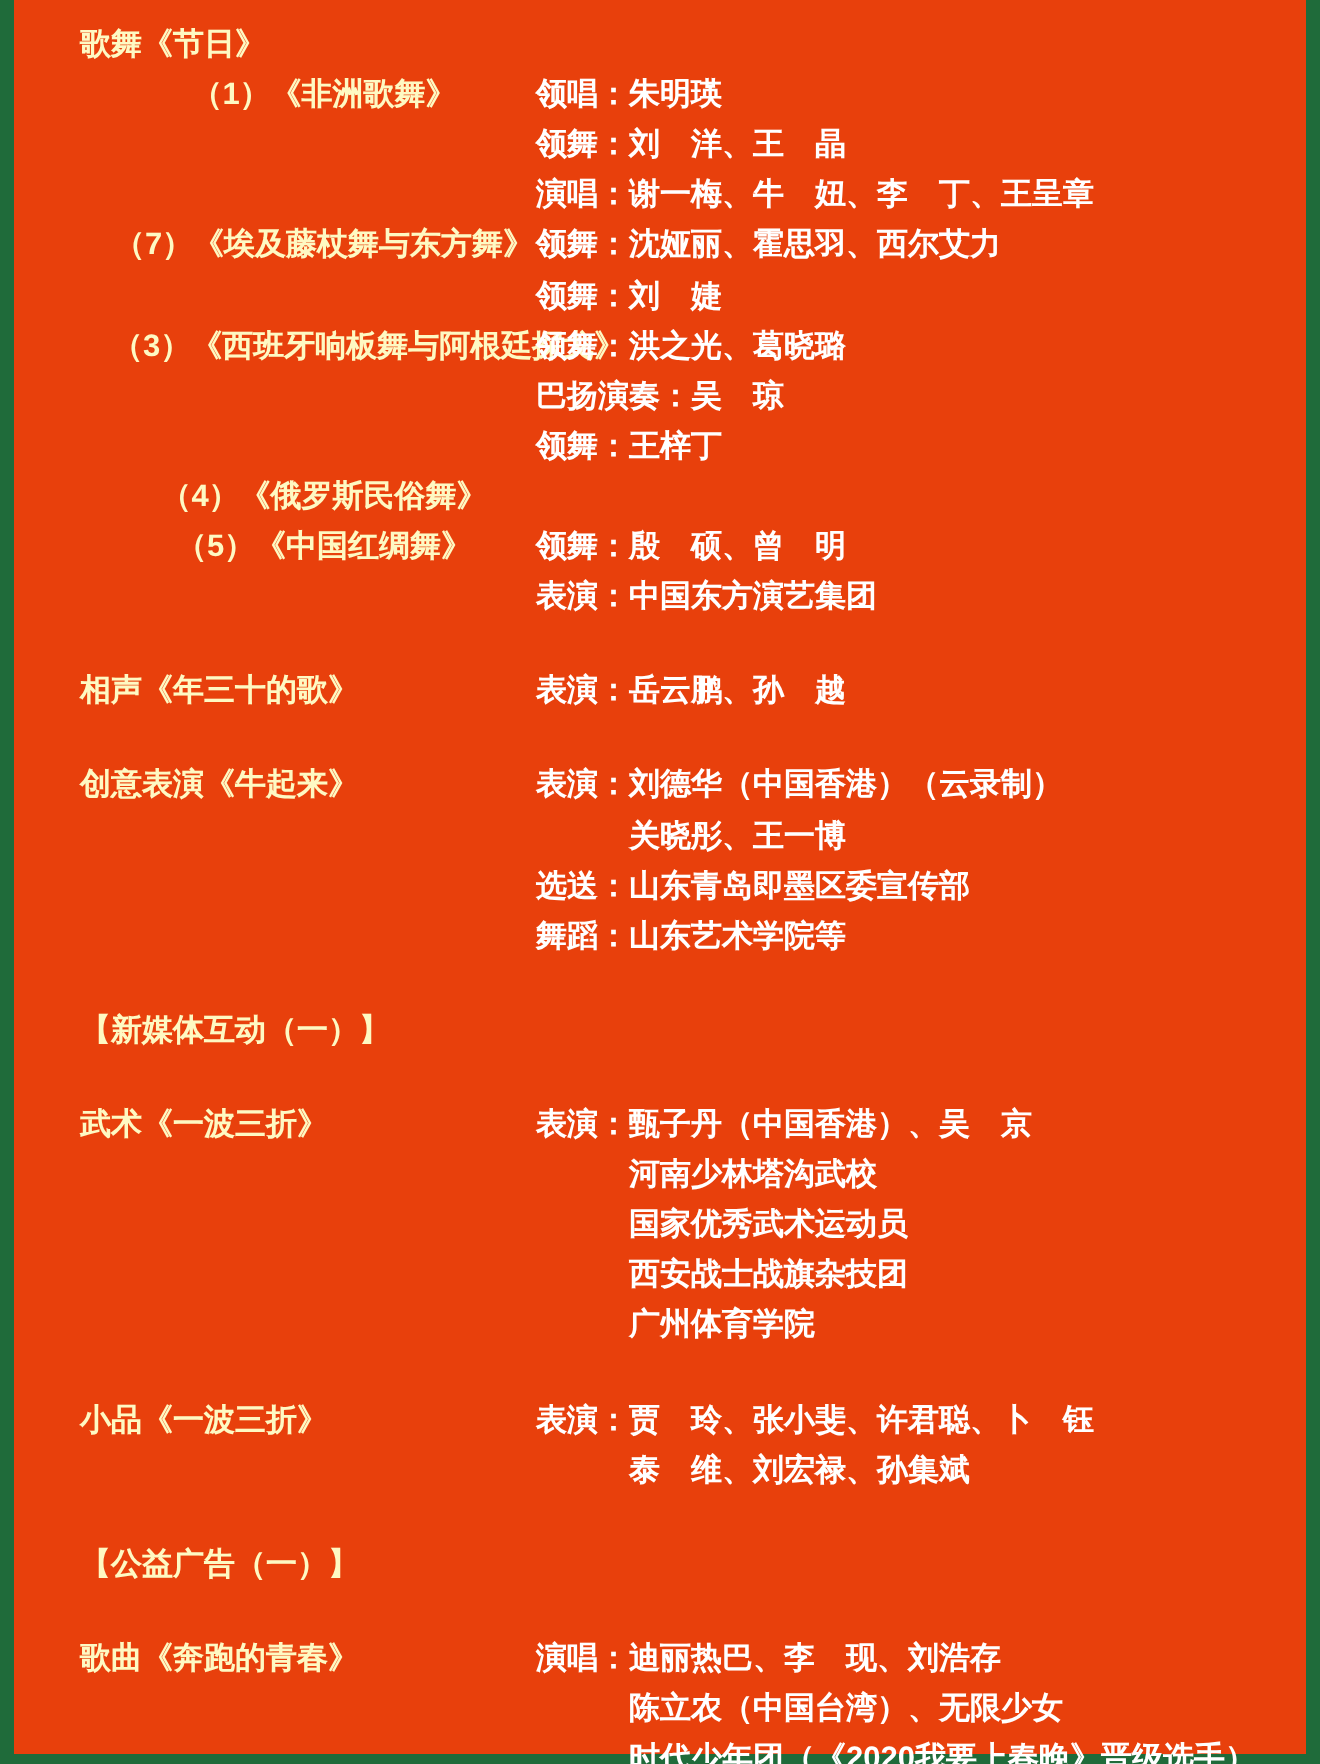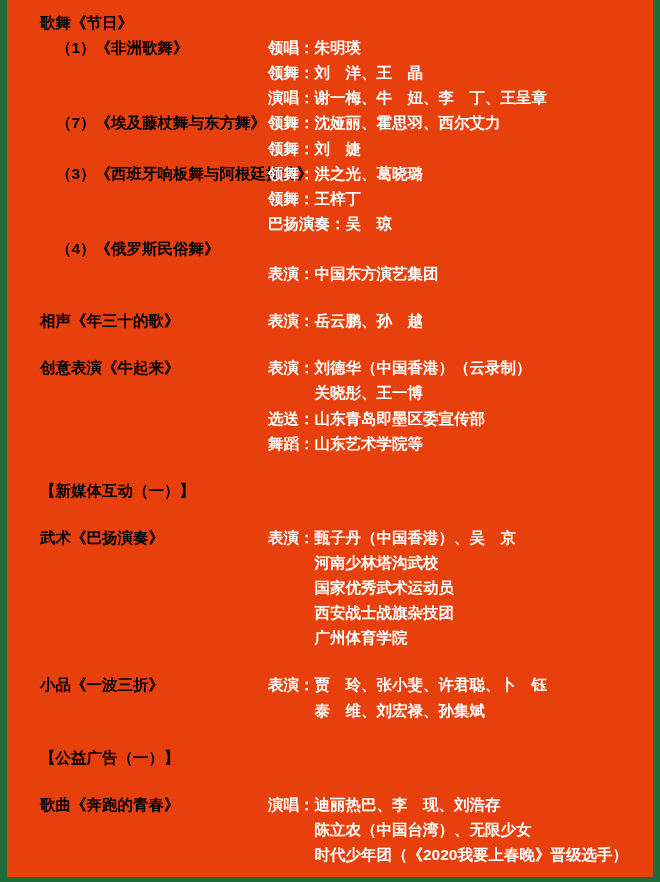--- a/index.html
+++ b/index.html
@@ -61,39 +61,40 @@
   .row {
     display: flex;
     align-items: flex-start;
     line-height: 1.62;
   }
   .col-left {
     width: 268px;
     flex: 0 0 268px;
     padding-left: 40px;
     box-sizing: border-box;
-    color: #000000;
+    color: #fef9c3;
     font-size: 15.5px;
     font-weight: bold;
     white-space: pre;
   }
   .col-left.indent {
     padding-left: 56px;
+    text-align: center;
   }
   .col-right {
     flex: 1 1 auto;
     color: #ffffff;
     font-size: 15.5px;
     font-weight: bold;
     white-space: pre;
   }
   .spacer-md { height: 22px; }
   .section-head {
     padding-left: 40px;
-    color: #000000;
+    color: #fef9c3;
     font-size: 15.5px;
     font-weight: bold;
     white-space: pre;
     line-height: 1.62;
   }
   .block { }
 </style>
 </head>
 <body>
 
@@ -129,28 +130,32 @@
         <div class="row">
           <div class="col-left">&nbsp;</div>
           <div class="col-right">领舞：刘　婕</div>
         </div>
         <div class="row">
           <div class="col-left indent">（3）《西班牙响板舞与阿根廷探戈》</div>
           <div class="col-right">领舞：洪之光、葛晓璐</div>
         </div>
         <div class="row">
           <div class="col-left">&nbsp;</div>
+          <div class="col-right">巴扬演奏：吴　琼</div>
+        </div>
+        <div class="row">
+          <div class="col-left">&nbsp;</div>
           <div class="col-right">领舞：王梓丁</div>
         </div>
         <div class="row">
-          <div class="col-left">&nbsp;</div>
-          <div class="col-right">巴扬演奏：吴　琼</div>
-        </div>
-        <div class="row">
           <div class="col-left indent">（4）《俄罗斯民俗舞》</div>
+        </div>
+        <div class="row">
+          <div class="col-left indent">（5）《中国红绸舞》</div>
+          <div class="col-right">领舞：殷　硕、曾　明</div>
         </div>
         <div class="row">
           <div class="col-left">&nbsp;</div>
           <div class="col-right">表演：中国东方演艺集团</div>
         </div>
       </div>
       <div class="spacer-md"></div>
       <div class="block">
         <div class="row">
           <div class="col-left">相声《年三十的歌》</div>
@@ -176,21 +181,21 @@
           <div class="col-right">舞蹈：山东艺术学院等</div>
         </div>
       </div>
       <div class="spacer-md"></div>
       <div class="block">
         <div class="section-head">【新媒体互动（一）】</div>
       </div>
       <div class="spacer-md"></div>
       <div class="block">
         <div class="row">
-          <div class="col-left">武术《巴扬演奏》</div>
+          <div class="col-left">武术《一波三折》</div>
           <div class="col-right">表演：甄子丹（中国香港）、吴　京</div>
         </div>
         <div class="row">
           <div class="col-left">&nbsp;</div>
           <div class="col-right">　　　河南少林塔沟武校</div>
         </div>
         <div class="row">
           <div class="col-left">&nbsp;</div>
           <div class="col-right">　　　国家优秀武术运动员</div>
         </div>

